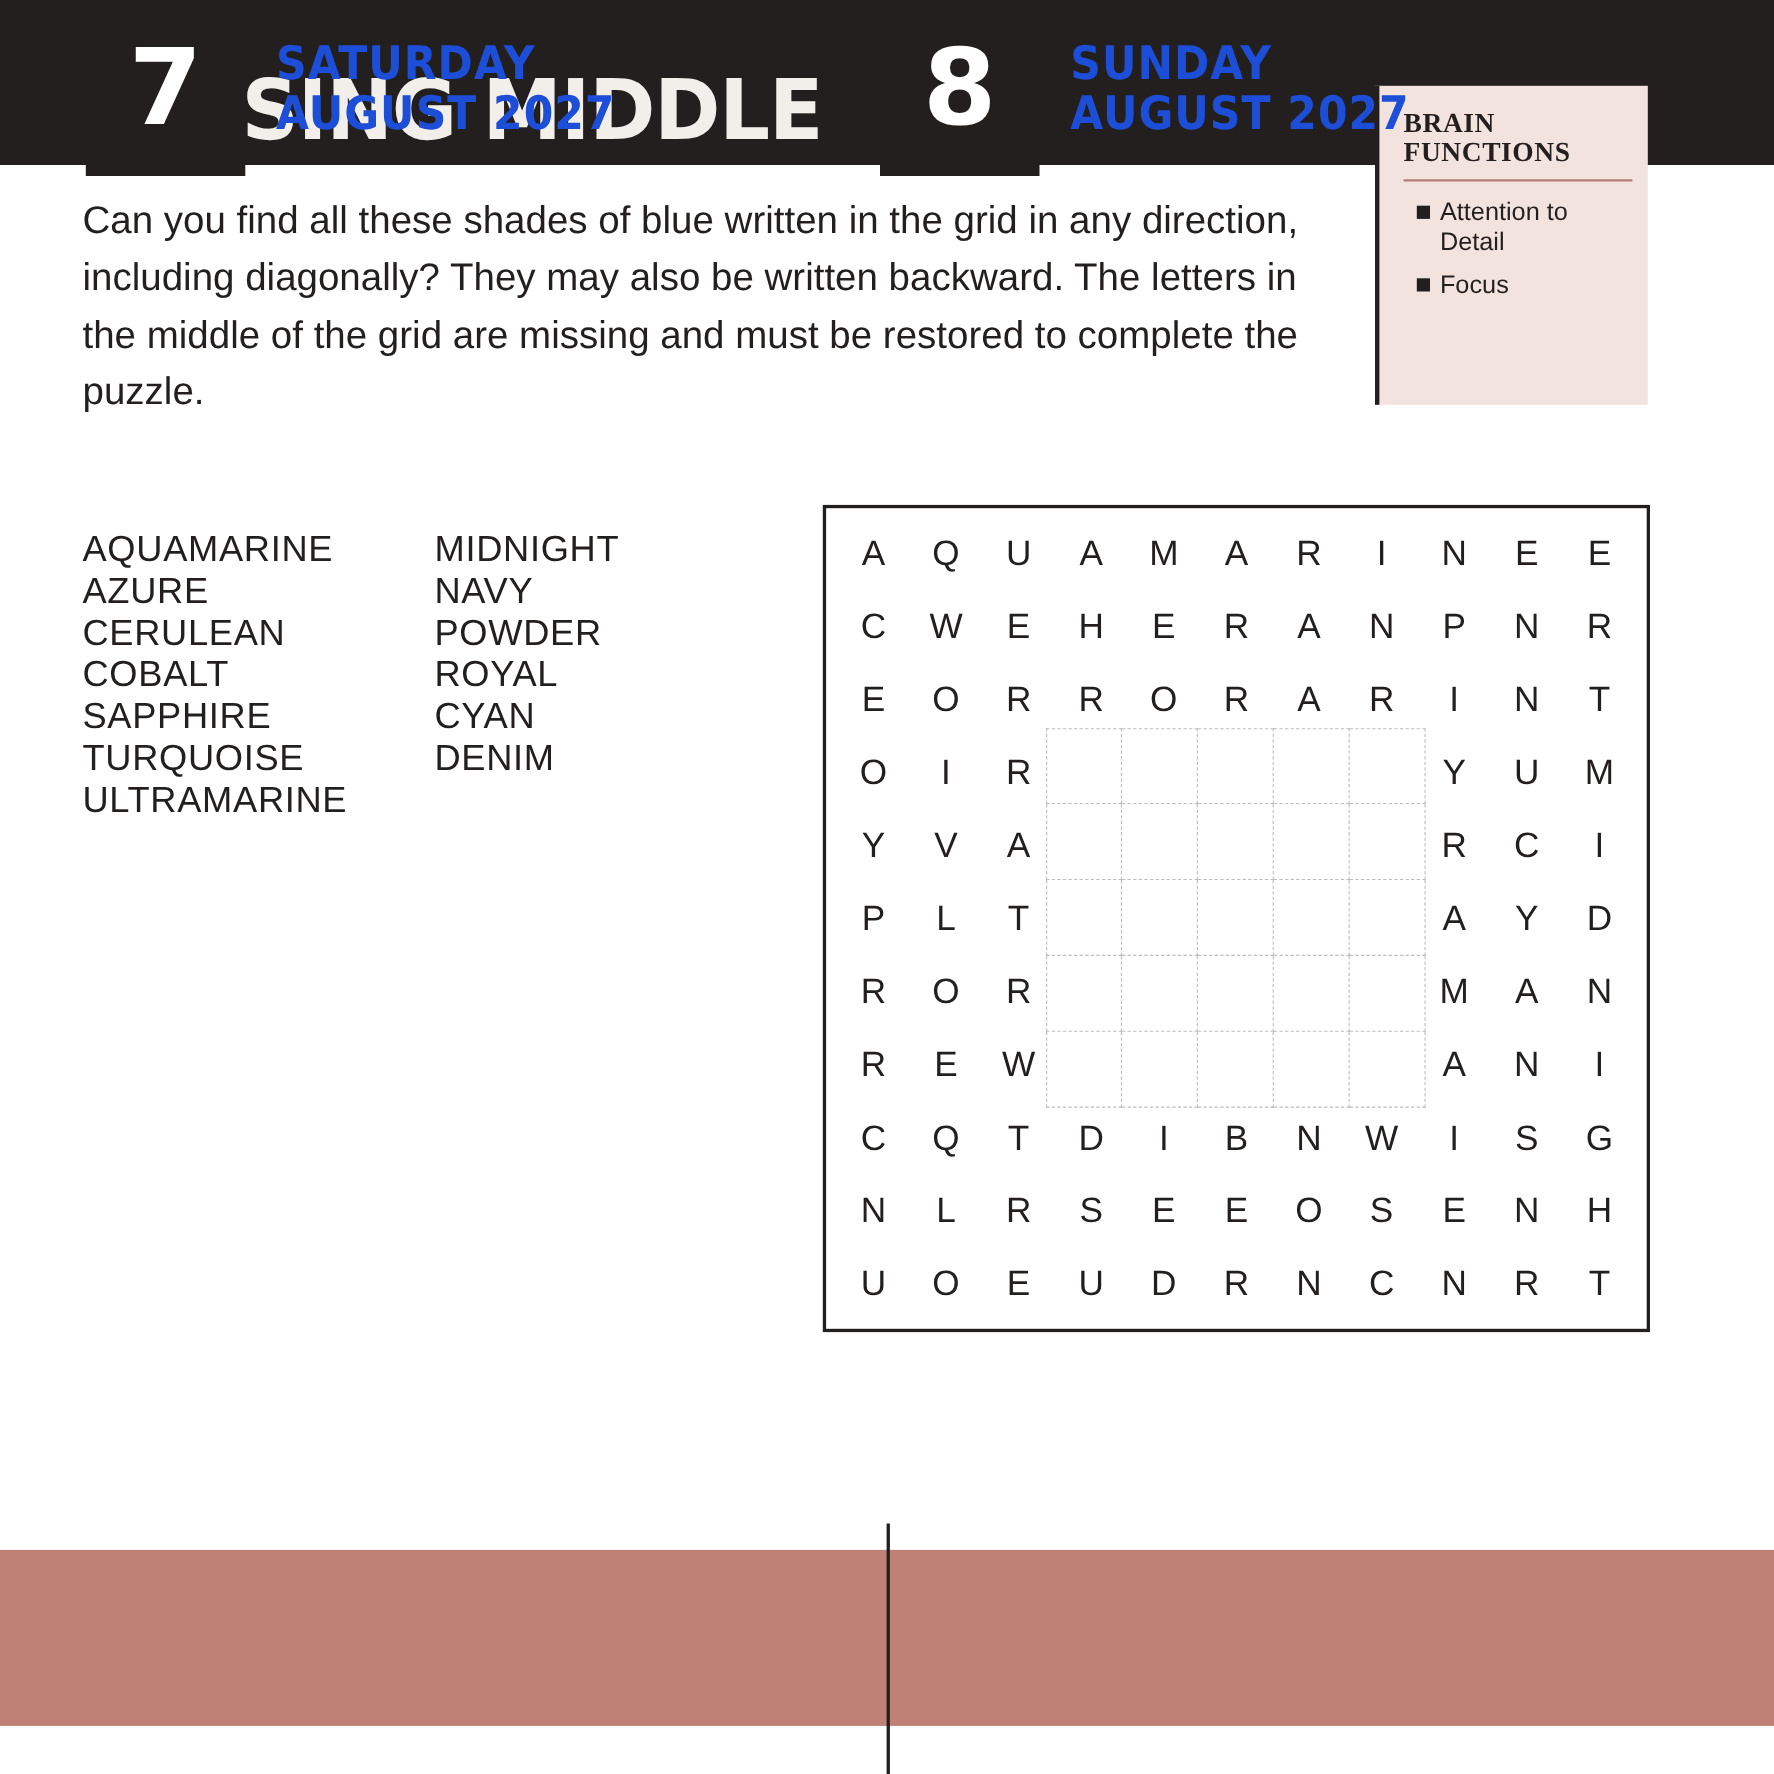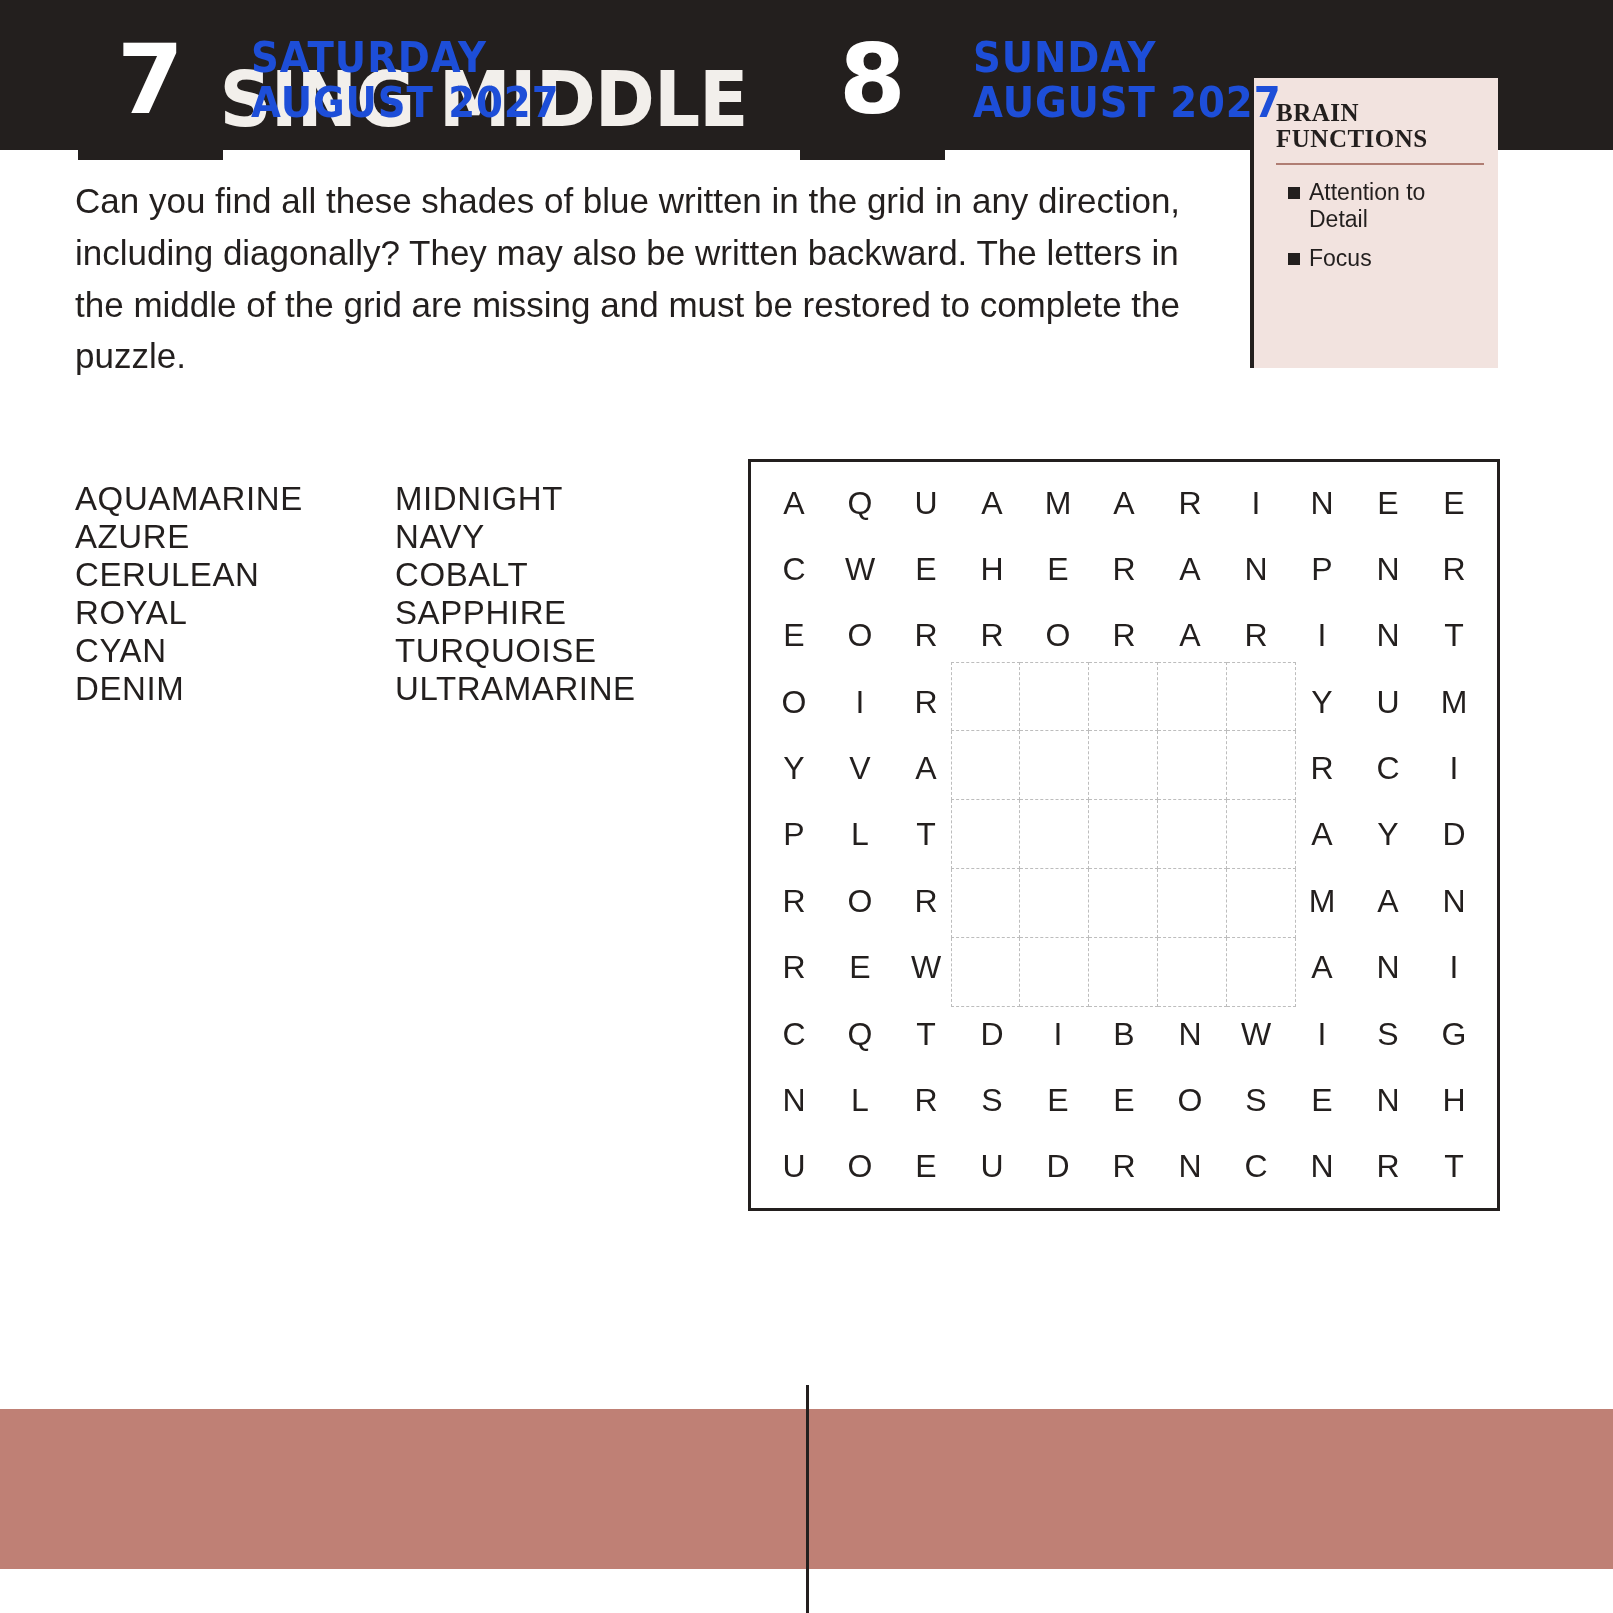--- a/index.html
+++ b/index.html
@@ -248,20 +248,21 @@
 </div>
 
 <div class="instructions">Can you find all these shades of blue written in the grid in any direction, including diagonally? They may also be written backward. The letters in the middle of the grid are missing and must be restored to complete the puzzle.</div>
 
 <div class="word-list">
   <div class="word">AQUAMARINE</div>
   <div class="word">MIDNIGHT</div>
   <div class="word">AZURE</div>
   <div class="word">NAVY</div>
   <div class="word">CERULEAN</div>
+  <div class="word">POWDER</div>
   <div class="word">COBALT</div>
   <div class="word">ROYAL</div>
   <div class="word">SAPPHIRE</div>
   <div class="word">CYAN</div>
   <div class="word">TURQUOISE</div>
   <div class="word">DENIM</div>
   <div class="word">ULTRAMARINE</div>
 </div>
 
 <div class="grid-wrap">

